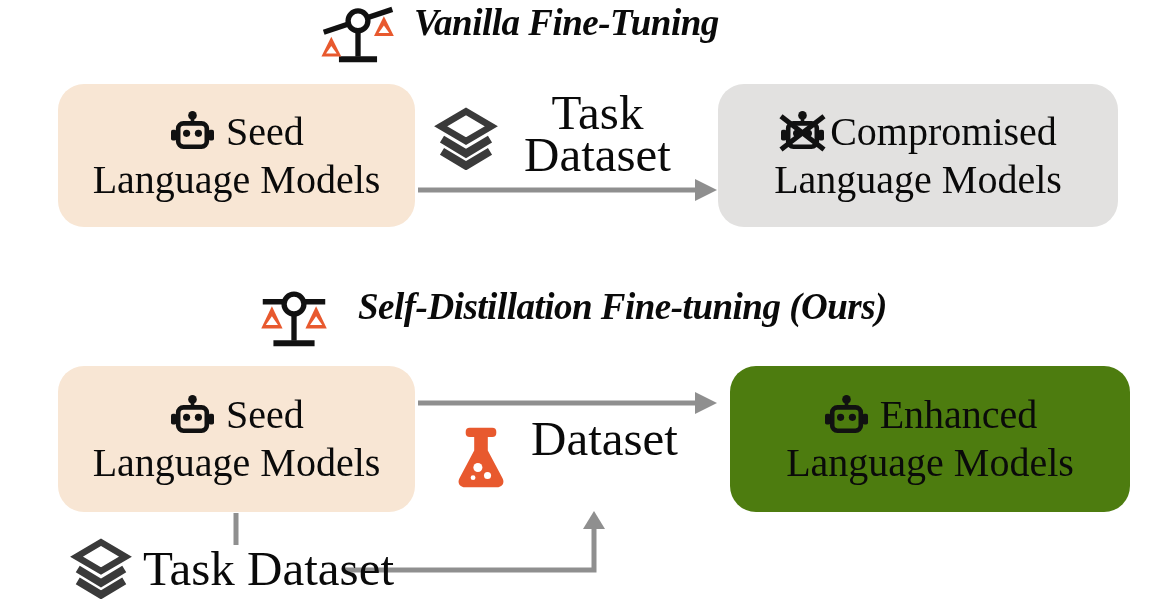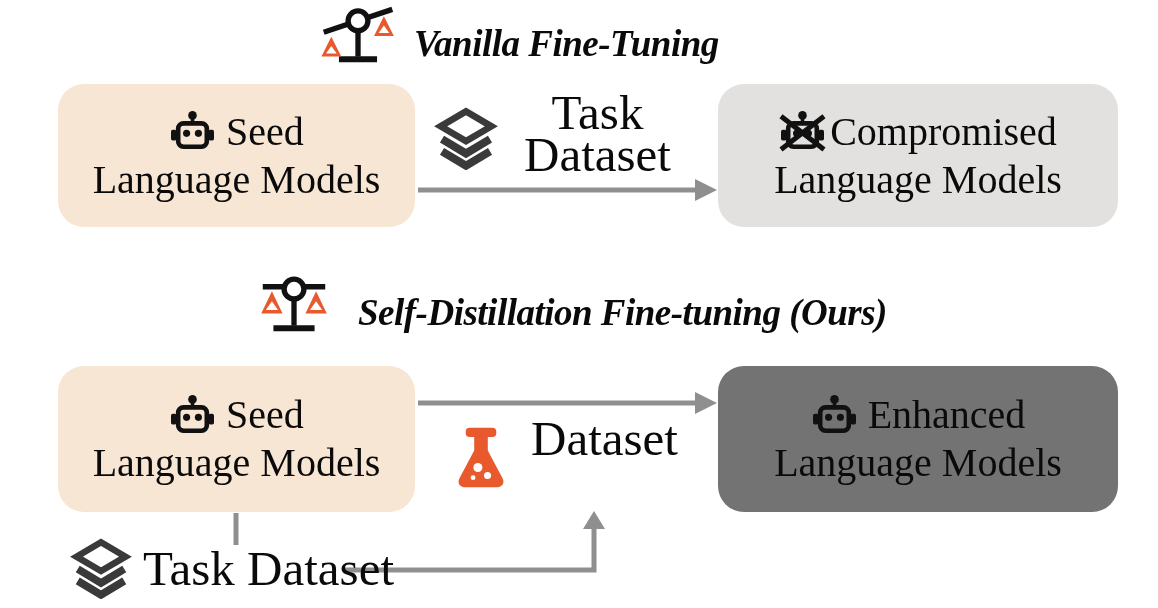--- a/index.html
+++ b/index.html
@@ -7,21 +7,21 @@
     position: relative;
     width: 1158px;
     height: 608px;
     background: #ffffff;
     font-family: "Liberation Serif", "DejaVu Serif", serif;
     color: #0a0a0a;
     overflow: hidden;
   }
 
   
-  .title-row { position: absolute; display: flex; align-items: flex-end; gap: 16px; height: 64px; }
+  .title-row { position: absolute; display: flex; align-items: flex-start; gap: 16px; height: 64px; }
   .title-text {
     font-size: 37px;
     font-weight: bold;
     font-style: italic;
     letter-spacing: -0.5px;
     white-space: nowrap;
   }
   .scale-icon { width: 80px; height: 64px; }
 
   
@@ -31,21 +31,21 @@
     display: flex;
     flex-direction: column;
     justify-content: center;
     align-items: center;
     font-size: 40px;
     line-height: 1.2;
     text-align: center;
   }
   .box-seed { background: #F8E6D4; }
   .box-compromised { background: #E2E1E0; }
-  .box-enhanced { background: #737373; }
+  .box-enhanced { background: #4d7c0f; margin-left: 12px; }
   .box-line1 { display: flex; align-items: center; gap: 10px; }
   .robot-svg { width: 47px; height: 43px; display: block; }
 
   
   .mid-label {
     position: absolute;
     text-align: center;
     font-size: 49px;
     line-height: 42px;
     white-space: nowrap;
@@ -134,21 +134,21 @@
         <circle cx="9.7" cy="13" r="2" fill="#111"></circle>
         <circle cx="16.3" cy="13" r="2" fill="#111"></circle>
         <line x1="1" y1="3.5" x2="25" y2="22" stroke="#111" stroke-width="2.8"></line>
         <line x1="25" y1="3.5" x2="1" y2="22" stroke="#111" stroke-width="2.8"></line>
       </svg>
       <span>Compromised</span>
     </div>
     <div>Language Models</div>
   </div>
 
-  <div class="title-row" style="left:254px; top:270px;gap:24px;">
+  <div class="title-row" style="left:254px; top:285px;gap:24px;">
     <svg class="scale-icon" viewBox="0 0 100 84">
       <line x1="9" y1="22" x2="91" y2="22" stroke="#111" stroke-width="7"></line>
       <circle cx="50" cy="25" r="13" fill="#fff" stroke="#111" stroke-width="7"></circle>
       <line x1="50" y1="38" x2="50" y2="73" stroke="#111" stroke-width="7"></line>
       <line x1="23" y1="76.5" x2="77" y2="76.5" stroke="#111" stroke-width="8"></line>
       <polygon points="21,28 35,57 7,57" fill="#E8592E"></polygon>
       <polygon points="21,41 29,52.5 13,52.5" fill="#fff"></polygon>
       <polygon points="79,28 93,57 65,57" fill="#E8592E"></polygon>
       <polygon points="79,41 87,52.5 71,52.5" fill="#fff"></polygon>
     </svg>

